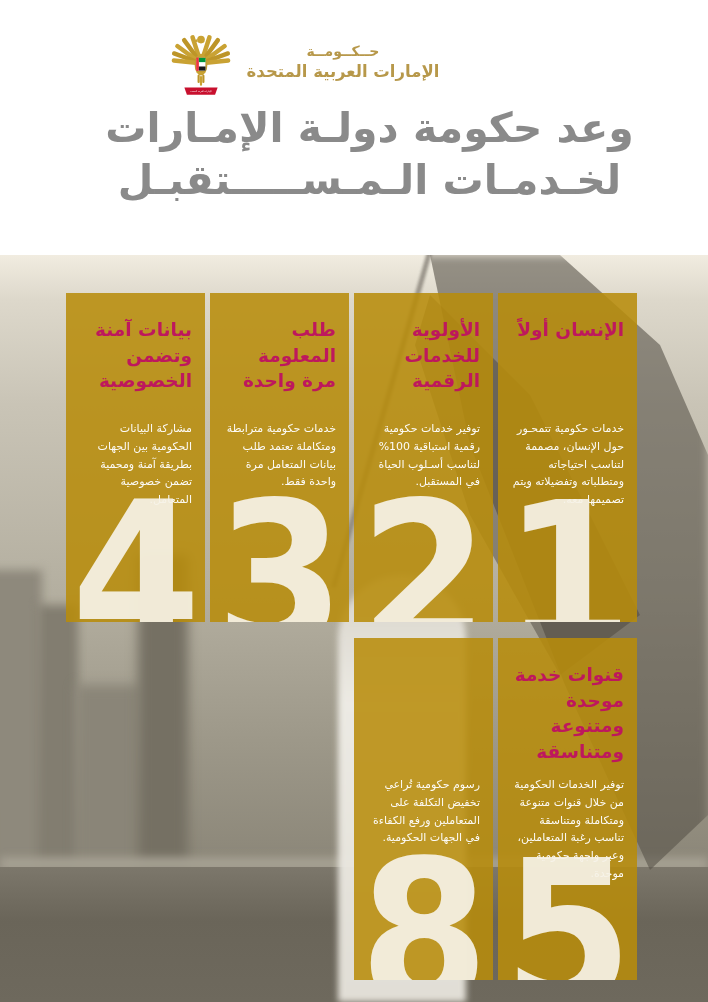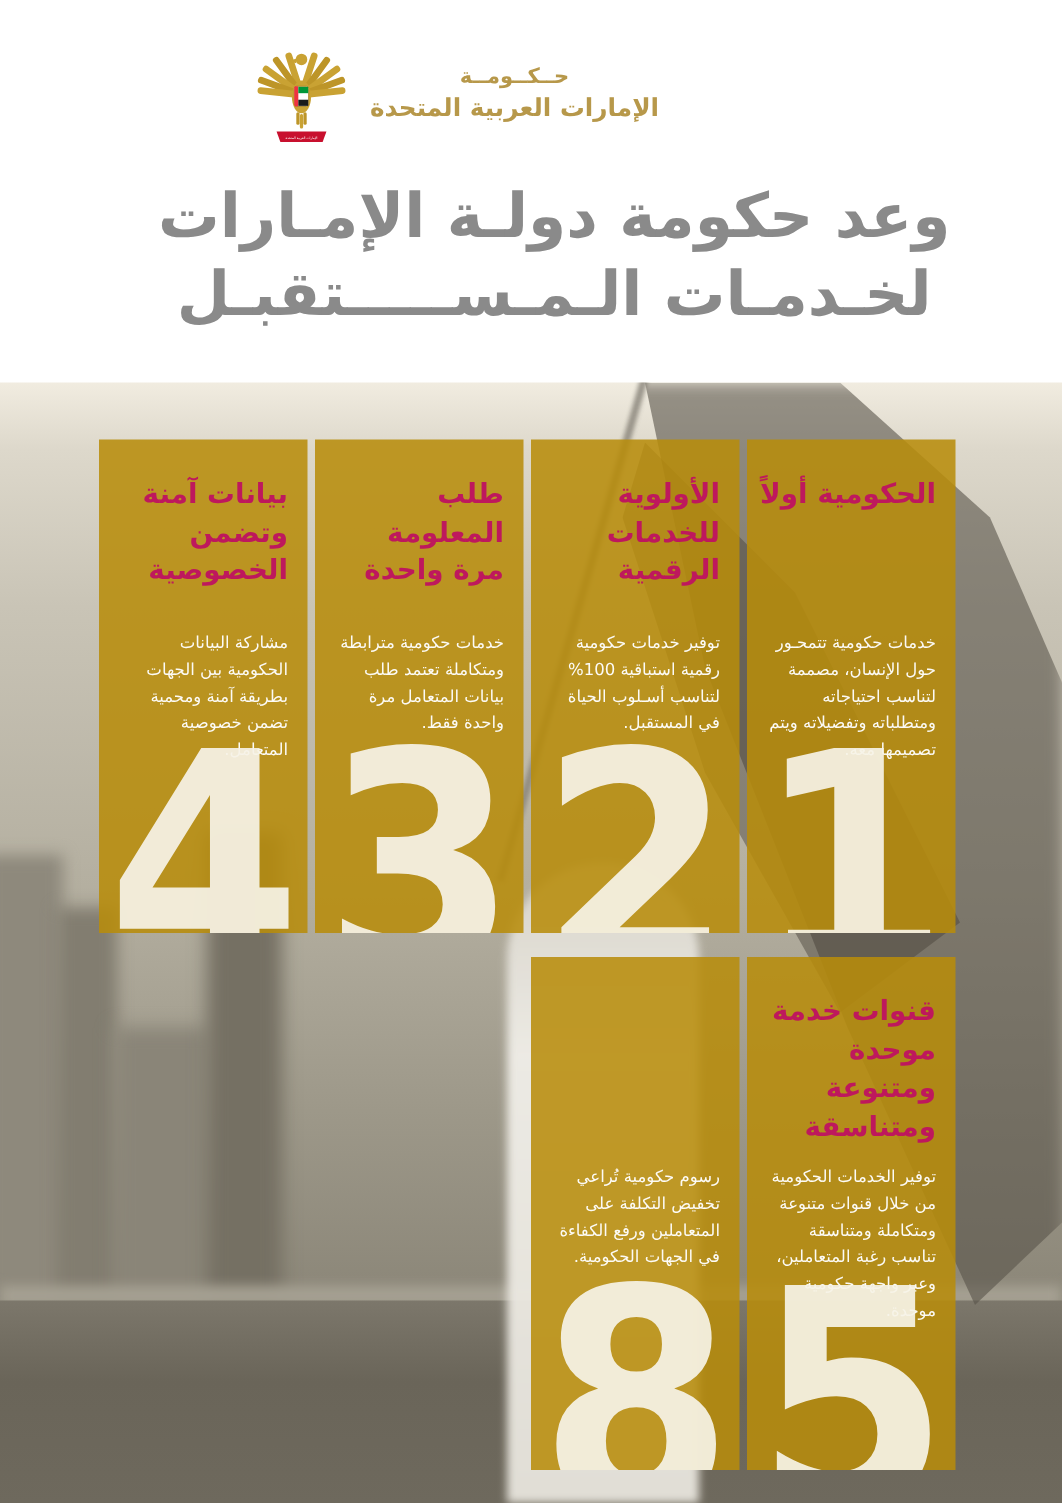--- a/index.html
+++ b/index.html
@@ -14,21 +14,21 @@
   body{font-family:"DejaVu Sans","Liberation Sans",sans-serif;background:#fff;}
   .page{position:relative;width:708px;height:1002px;overflow:hidden;background:#fff;}
 
   
   .brand{position:absolute;top:26px;left:0;width:608px;display:flex;justify-content:center;align-items:center;gap:14px;}
   .emblem-svg{display:block;}
   .brand-text{display:flex;flex-direction:column;align-items:center;gap:3px;direction:rtl;}
   .brand-word{color:var(--brand-gold);font-size:14px;font-weight:bold;letter-spacing:1px;}
   .brand-name{color:var(--brand-gold);font-size:16.5px;font-weight:bold;}
 
-  .poster-title{position:absolute;top:118px;left:0;width:708px;text-align:center;direction:rtl;
+  .poster-title{position:absolute;top:102px;left:0;width:708px;text-align:center;direction:rtl;
     color:var(--title-gray);font-weight:bold;font-size:41px;line-height:1.28;letter-spacing:0px;padding-left:31px;}
   .poster-title .line{display:block;}
 
   
   .photo{position:absolute;left:0;top:255px;width:708px;height:747px;overflow:hidden;
     background:linear-gradient(180deg,#F1ECE0 0%,#DDD8CB 6%,#C9C4B6 20%,#B4AFA0 45%,#9D9889 65%,#8B8678 82%,#7E796C 100%);}
   .ph{position:absolute;}
   .bldg1{left:-10px;top:315px;width:52px;height:302px;background:#8E897C;filter:blur(5px);}
   .bldg2{left:38px;top:350px;width:40px;height:267px;background:#827D70;filter:blur(5px);}
   .bldg3{left:138px;top:300px;width:50px;height:317px;background:#757063;filter:blur(6px);}
@@ -119,21 +119,21 @@
     <div class="ph horizon"></div>
     <div class="ph sea"></div>
     <div class="ph flag-pole"></div>
     <div class="ph flag-main"></div>
     <div class="ph flag-fold"></div>
     <div class="ph man"></div>
   </div>
 
   <div class="cards-row row-top">
     <section class="card">
-      <h2 class="card-title">الحكومية أولاً</h2>
+      <h2 class="card-title">الإنسان أولاً</h2>
       <p class="card-body">خدمات حكومية تتمحـور حول الإنسان، مصممة لتناسب احتياجاته ومتطلباته وتفضيلاته ويتم تصميمها معه.</p>
       <div class="card-number">1</div>
     </section>
     <section class="card">
       <h2 class="card-title">الأولوية للخدمات الرقمية</h2>
       <p class="card-body">توفير خدمات حكومية رقمية استباقية 100% لتناسب أسـلوب الحياة في المستقبل.</p>
       <div class="card-number">2</div>
     </section>
     <section class="card">
       <h2 class="card-title">طلب المعلومة مرة واحدة</h2>

